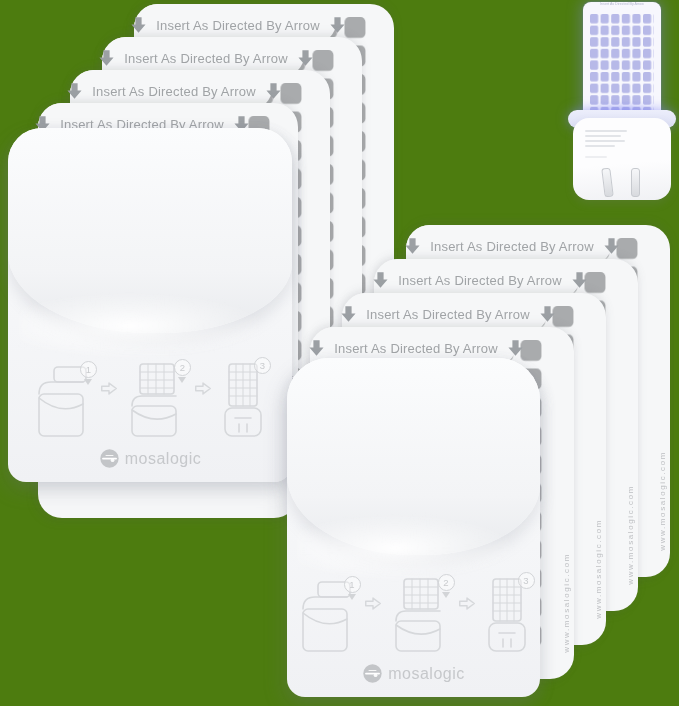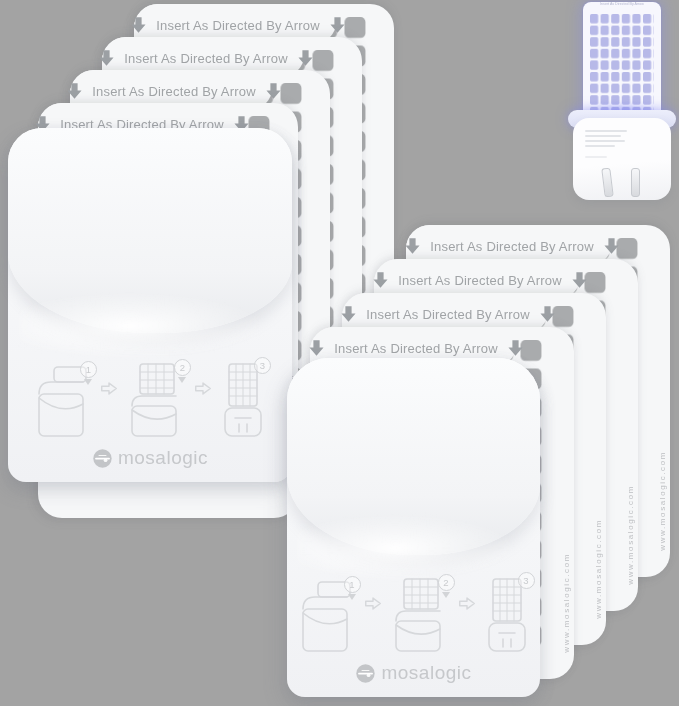--- a/index.html
+++ b/index.html
@@ -1,16 +1,16 @@
 <!DOCTYPE html>
 <html><head>
 <meta charset="utf-8">
 <style>
   html,body{margin:0;padding:0;background:#ffffff;}
-  .scene{position:relative;width:679px;height:706px;overflow:hidden;background:#a3a3a3;
+  .scene{position:relative;width:679px;height:706px;overflow:hidden;background:#4d7c0f;
          font-family:"Liberation Sans","DejaVu Sans",sans-serif;}
 
   
   .card{position:absolute;width:260px;background:#f6f7f8;border-radius:24px;
         box-shadow:0 -3px 10px rgba(95,100,112,.13), -4px 4px 10px rgba(95,100,112,.10);}
   .card.tall{height:415px;}
   .card.short{height:352px;width:264px;}
   .l1{left:134px;top:4px;z-index:1;}
   .l2{left:102px;top:37px;z-index:2;}
   .l3{left:70px; top:70px;z-index:3;}
@@ -47,21 +47,21 @@
   .step{position:relative;display:inline-flex;}
   .step svg{display:block;}
   .num{position:absolute;top:-3px;right:-5px;width:15px;height:15px;border:1.4px solid #d2d4d7;
        border-radius:50%;color:#c9cbce;font-size:9.5px;display:flex;align-items:center;justify-content:center;
        background:rgba(255,255,255,.4);}
   .num-arrow{position:absolute;top:15px;right:0;width:0;height:0;border-left:4px solid transparent;
        border-right:4px solid transparent;border-top:6px solid #d2d4d7;}
   .sarrow{align-self:center;margin-bottom:24px;}
   .brandrow{position:absolute;left:0;right:0;bottom:13px;display:flex;align-items:center;
             justify-content:center;gap:5px;}
-  .brandname{color:#c6c8cb;font-size:19px;letter-spacing:.5px;}
+  .brandname{color:#c6c8cb;font-size:16px;letter-spacing:.5px;}
 
   
   .device{position:absolute;left:566px;top:0;width:112px;height:208px;z-index:12;}
   .glue{position:absolute;left:17px;top:2px;width:78px;height:124px;background:#f7f7fd;border-radius:8px;
         box-shadow:0 0 14px 3px rgba(130,135,245,.35),0 0 2px rgba(120,125,235,.45);}
   .gc-hdr{position:absolute;left:-39px;top:0px;width:156px;text-align:center;font-size:8px;color:#b4b6cf;
           transform:scale(.45);transform-origin:50% 0;white-space:nowrap;}
   .gc-grid{position:absolute;left:7px;top:12px;}
   .gc-glow{position:absolute;left:-7px;right:-7px;bottom:-12px;height:36px;
            background:radial-gradient(ellipse at 50% 60%,rgba(124,128,246,.85) 0%,rgba(124,128,246,0) 70%);

